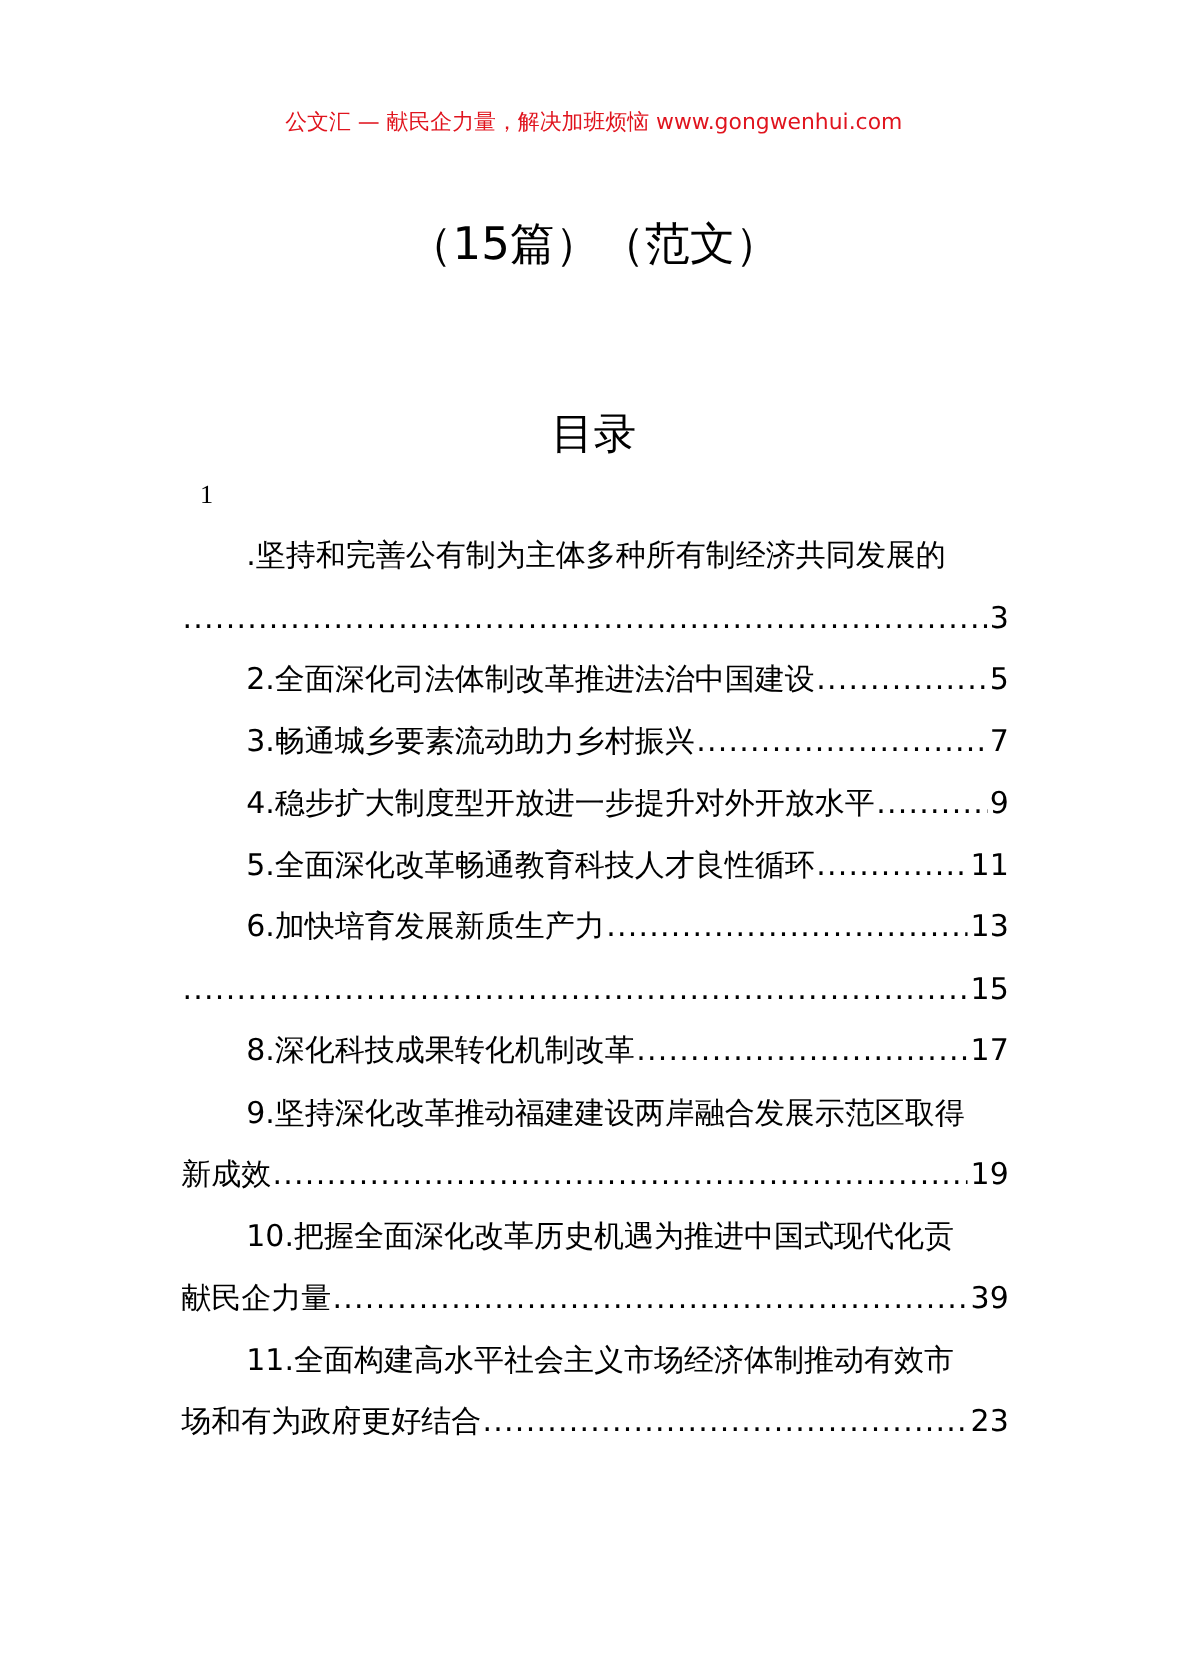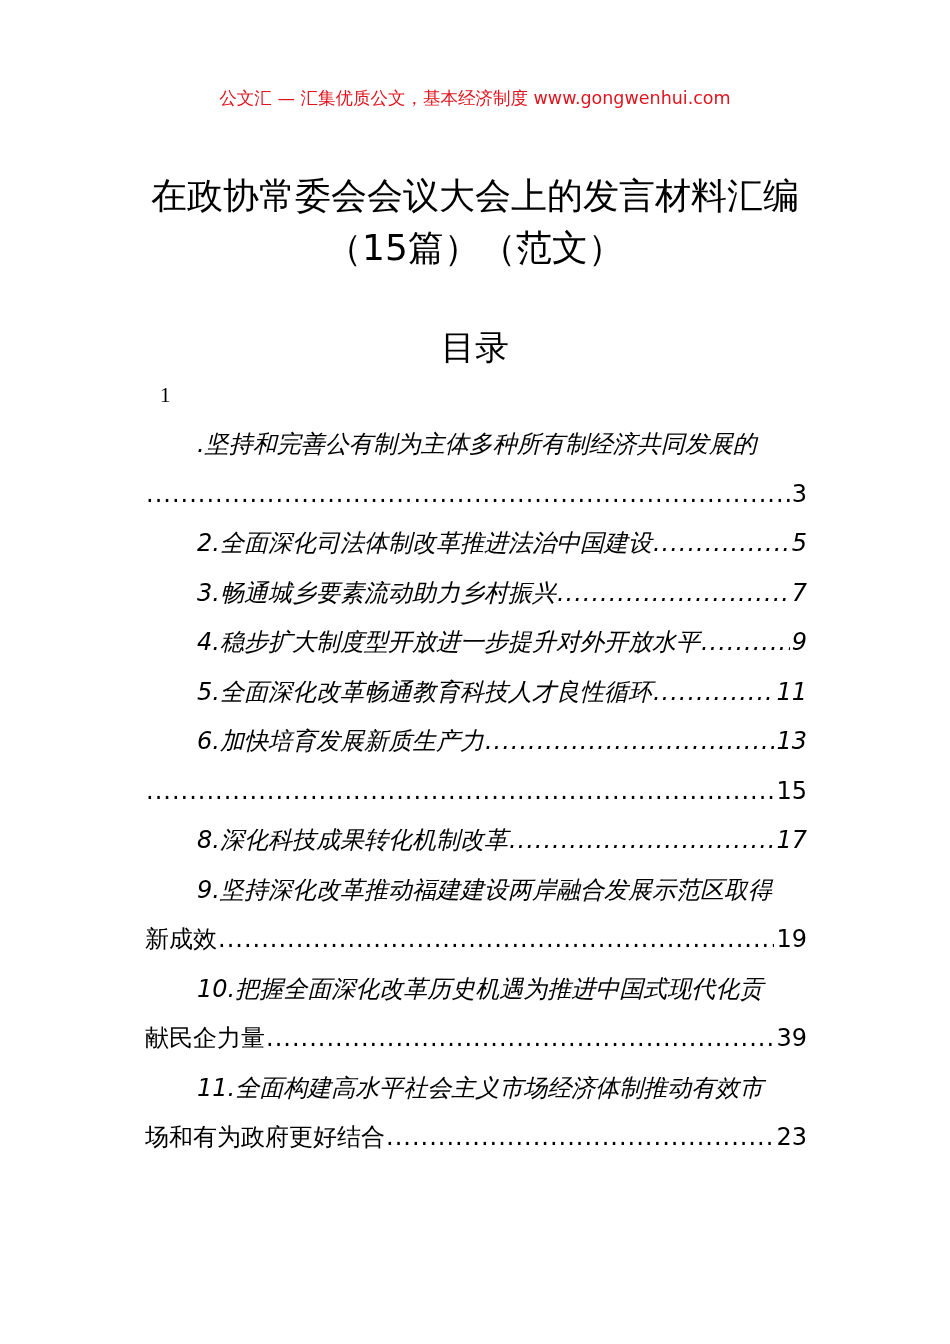--- a/index.html
+++ b/index.html
@@ -28,38 +28,37 @@
       font-size: 21px; line-height: 26px;
     }
     .toc {
       position: absolute; left: 145px; top: 420px; width: 662px;
     }
     .toc-line {
       display: flex; align-items: baseline;
       font-size: 24px; height: 49.5px; line-height: 49.5px;
       white-space: nowrap; overflow: hidden;
     }
-    .toc-line.indent { padding-left: 52px; font-style: italic; }
+    .toc-line.indent { padding-left: 52px; }
     .toc-line .txt { flex: 0 0 auto; }
     .toc-line .dots {
       flex: 1 1 auto; overflow: hidden; white-space: nowrap;
       letter-spacing: 1px; margin: 0 2px 0 1px;
     }
     .toc-line .dots::before {
       content: "................................................................................................................................................................";
     }
     .toc-line .page { flex: 0 0 auto; }
   </style>
 </head>
 <body>
 
-<div class="header-banner">公文汇 — 汇集优质公文，基本经济制度 www.gongwenhui.com</div>
+<div class="header-banner">公文汇 — 献民企力量，解决加班烦恼 www.gongwenhui.com</div>
 
 <div class="doc-title">
-  <div class="line1">在政协常委会会议大会上的发言材料汇编</div>
   <div class="line2">（15篇）（范文）</div>
 </div>
 
 <div class="toc-heading">目录</div>
 
 <div class="toc-stray-num">1</div>
 
 <div class="toc">
 
   <div class="toc-line indent no-dots">

